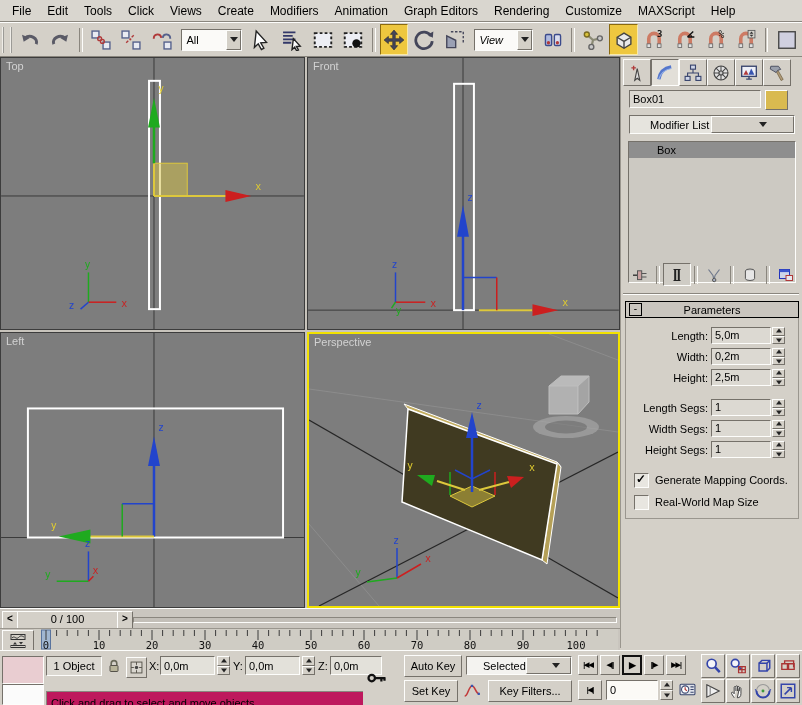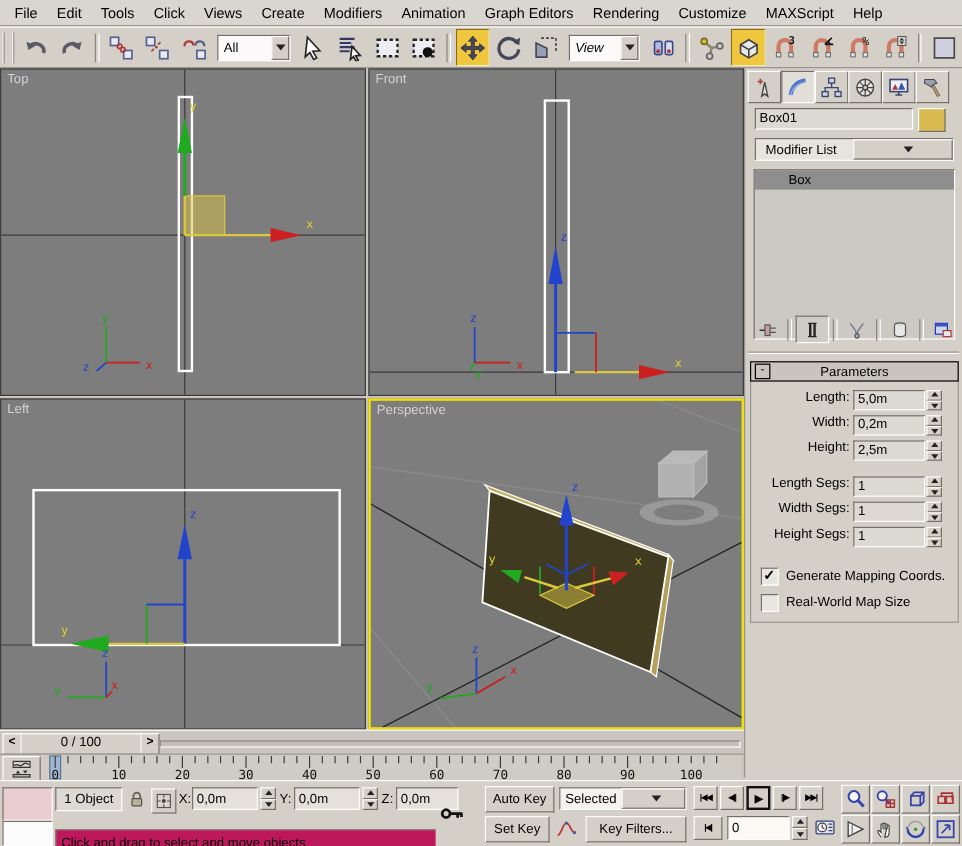--- a/index.html
+++ b/index.html
@@ -38,39 +38,39 @@
          border:1px solid;border-color:#fdfdfb #75716a #75716a #fdfdfb;background:#d4d0c8}
   .cptab.active{border-color:#75716a #fdfdfb #fdfdfb #75716a;background:#e2dfd8}
   .cptab svg{width:18px;height:18px}
   .field{background:#dcd9d2;border:1px solid;border-color:#75716a #fdfdfb #fdfdfb #75716a;
          box-sizing:border-box;padding:0 3px;display:flex;align-items:center}
   #objname{position:absolute;left:8px;top:33px;width:132px;height:18px}
   #objcolor{position:absolute;left:144px;top:33px;width:21px;height:18px;border:1px solid;
             border-color:#fdfdfb #75716a #75716a #fdfdfb}
   #modlist{position:absolute;left:8px;top:58px;width:166px;height:19px;background:#e6e4de;
            border:1px solid;border-color:#75716a #fdfdfb #fdfdfb #75716a;display:flex;align-items:center;box-sizing:border-box}
-  #modlist span{flex:1;padding-left:8px}
+  #modlist span{flex:1;padding-left:20px}
   #stack{position:absolute;left:7px;top:84px;width:168px;height:142px;background:#ccc9c2;
          border:1px solid;border-color:#75716a #fdfdfb #fdfdfb #75716a;box-sizing:border-box}
   .stackrow{height:16px;line-height:16px;padding-left:28px}
   .stackrow.sel{background:#8e8e8e;color:#000}
   #stackbtns{position:absolute;left:6px;top:206px;display:flex;align-items:center}
   .sbtn{width:26px;height:21px;display:flex;align-items:center;justify-content:center}
   .sbtn.pressed{border:1px solid;border-color:#75716a #fdfdfb #fdfdfb #75716a;background:#cfccc5}
   .sbtn svg{width:16px;height:16px}
   .sbsep{width:2px;height:18px;margin:0 3px;border-left:1px solid #8a867e;border-right:1px solid #fdfdfb}
   #cp-groove{position:absolute;left:2px;top:236px;width:176px;height:0;border-top:1px solid #8a867e;border-bottom:1px solid #fdfdfb}
   #rollout{position:absolute;left:4px;top:244px;width:174px;height:218px;
            border:1px solid #9a968e;border-top:none;box-sizing:border-box}
   #rollhead{position:absolute;left:-1px;top:0;width:174px;height:17px;background:#c9c5be;
             border:1px solid #000;box-sizing:border-box;display:flex;align-items:center;justify-content:center;font-size:11px}
   #rollminus{position:absolute;left:3px;top:2px;width:11px;height:11px;border:1px solid #000;background:#c9c5be;
              font-size:10px;line-height:9px;text-align:center}
   #params{position:absolute;left:2px;top:24px;width:166px}
-  .prow{display:flex;align-items:flex-start;height:21px}
+  .prow{display:flex;align-items:center;height:21px}
   .prow.gaptop{margin-top:9px}
   .plabel{width:80px;text-align:right;padding-right:3px}
   .pfield{width:60px;height:17px;background:#dcd9d2;border:1px solid;border-color:#75716a #fdfdfb #fdfdfb #75716a;
           box-sizing:border-box;padding:1px 3px 0}
   .spinner{width:13px;height:17px;display:inline-flex;flex-direction:column;margin-left:1px}
   .spa{flex:1;background:#d4d0c8;border:1px solid;border-color:#fdfdfb #75716a #75716a #fdfdfb;position:relative}
   .spa::after{content:"";position:absolute;left:50%;top:50%;transform:translate(-50%,-50%);border:3px solid transparent}
   .spa.up::after{border-bottom:4px solid #222;margin-top:-2px}
   .spa.dn::after{border-top:4px solid #222;margin-top:2px}
   #checks{position:absolute;left:8px;top:168px;width:162px}
@@ -111,21 +111,21 @@
   #yspin{position:absolute;left:301px;top:5px;height:19px}
   #key-icon{position:absolute;left:362px;top:17px}
   #prompt{position:absolute;left:46px;top:40px;width:312px;height:22px;line-height:22px;padding-left:4px;
           border-top:1px solid #8a867e;border-left:1px solid #8a867e;background:#be185d}
   .btn{background:#d4d0c8;border:1px solid;border-color:#fdfdfb #75716a #75716a #fdfdfb;
        display:flex;align-items:center;justify-content:center;box-sizing:border-box}
   #autokey{position:absolute;left:404px;top:4px;width:58px;height:22px}
   #setkey{position:absolute;left:404px;top:29px;width:54px;height:22px}
   #selset{position:absolute;left:466px;top:5px;width:106px;height:19px;background:#f4f3f0;border:1px solid;
           border-color:#75716a #fdfdfb #fdfdfb #75716a;display:flex;align-items:center;box-sizing:border-box}
-  #selset span{flex:1;padding-left:4px}
+  #selset span{flex:1;padding-left:16px}
   #newkeycurve{position:absolute;left:460px;top:29px;width:24px;height:22px;display:flex;align-items:center;justify-content:center}
   #keyfilters{position:absolute;left:488px;top:29px;width:84px;height:22px}
   #playback{position:absolute;left:578px;top:4px;display:flex;gap:2px}
   .pbtn{min-width:20px;height:20px;background:#d4d0c8;border:1px solid;border-color:#fdfdfb #75716a #75716a #fdfdfb;
         display:flex;align-items:center;justify-content:center;font-size:7px;font-weight:bold;letter-spacing:-1px;padding:0 2px;box-sizing:border-box}
   .pbtn.play{border:2px solid #111;font-size:9px}
   #keymode{position:absolute;left:578px;top:29px;width:24px;height:20px}
   #framefield{position:absolute;left:606px;top:29px;width:52px;height:20px;background:#fbfaf6}
   #framespin{position:absolute;left:659px;top:29px;height:20px}
   #timeconfig{position:absolute;left:676px;top:28px;width:22px;height:21px;display:flex;align-items:center;justify-content:center}

